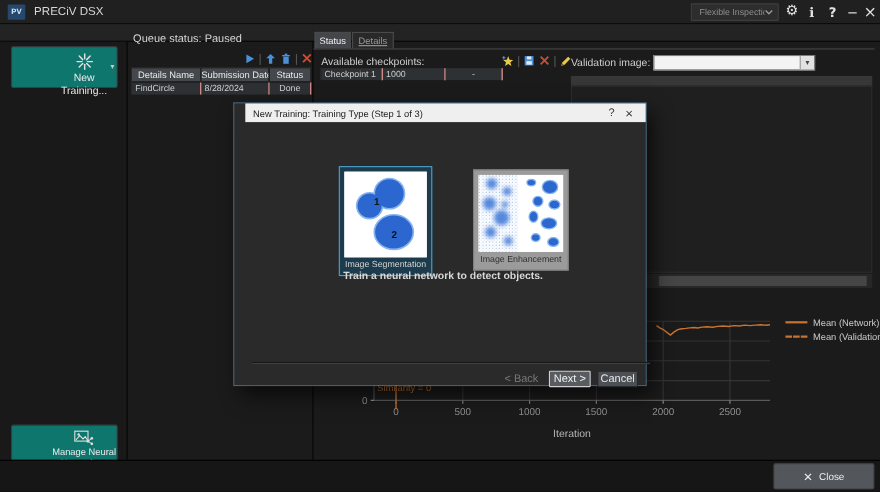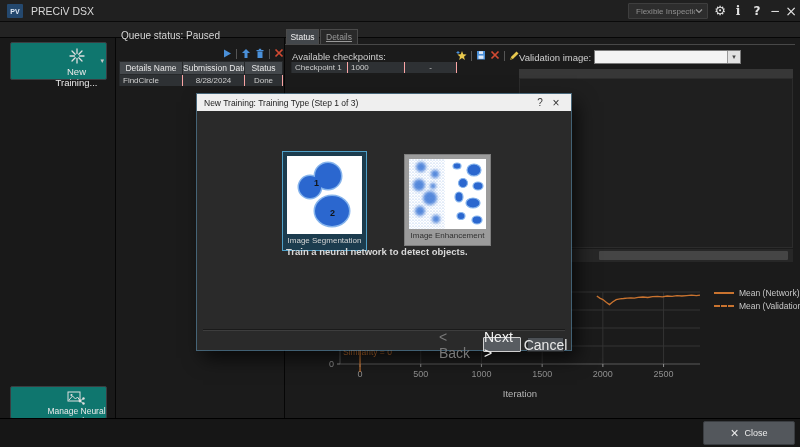--- a/index.html
+++ b/index.html
@@ -61,38 +61,38 @@
   .legend-line { width:20px; height:0; }
   .legend-row span { color:#c9c9c9; font-size:8.5px; white-space:nowrap; }
 
   
   .bottombar { left:0; top:418px; width:800px; height:29px; background:#161616; border-top:1px solid #000; }
   .close-btn { left:703px; top:421px; width:92px; height:24px; background:#53575c; border:1px solid #3a3d41; border-radius:2px; color:#ececec; display:flex; align-items:center; justify-content:center; gap:6px; cursor:pointer; }
   .close-btn .x { font-size:14px; line-height:14px; }
   .close-btn .t { font-size:9px; }
 
   
-  .dialog { left:197px; top:94px; width:374px; height:256px; background:#2a2a2a; box-shadow:0 0 0 1px rgba(110,165,200,.55), 6px 8px 18px rgba(0,0,0,.7); }
+  .dialog { left:213px; top:94px; width:374px; height:256px; background:#2a2a2a; box-shadow:0 0 0 1px rgba(110,165,200,.55), 6px 8px 18px rgba(0,0,0,.7);padding-left:10px; }
   .dialog-titlebar { display:flex; align-items:center; height:17px; background:#efefef; padding:0 7px; }
   .dialog-title { flex:1; color:#1c1c1c; font-size:8.5px; }
   .dialog-tbtn { color:#333; font-size:10px; width:16px; text-align:center; cursor:pointer; }
   .dialog-body { position:relative; width:100%; height:239px; }
 
   .card { position:absolute; cursor:pointer; }
   .card1 { left:85px; top:40px; width:85px; height:100px; background:#1c3c4e; border:1px solid #4fa0c8; padding:4px; }
   .card2 { left:207px; top:43px; width:87px; height:92px; background:#9b9b9b; border:1px solid #7e7e7e; padding:4px; }
   .card-img { display:block; background:#fff; }
   .card-lbl { text-align:center; font-size:8px; line-height:14px; white-space:nowrap; }
   .card1 .card-lbl { color:#d4d4d4; }
   .card2 .card-lbl { color:#303030; }
 
   .dlg-desc { left:89px; top:135px; color:#d8d8d8; font-size:9.5px;font-weight:bold; }
   .dlg-sep { left:6px; top:218px; width:362px; border-top:1px solid #1a1a1a; border-bottom:1px solid #3d3d3d; }
   .dlg-btns { right:7px; top:226px; display:flex; gap:6px; align-items:center; }
-  .dlg-btn { height:15px; font-size:14px; display:flex; align-items:center; justify-content:center; border-radius:1px; cursor:pointer; }
+  .dlg-btn { height:15px; font-size:10px; display:flex; align-items:center; justify-content:center; border-radius:1px; cursor:pointer; }
   .btn-back { width:38px; color:#787878; background:transparent; border:none; }
   .btn-next { width:38px; color:#f2f2f2; background:#585c61; border:1px solid #cfcfcf; }
   .btn-cancel { width:37px; color:#e8e8e8; background:#4c5055; border:1px solid #26282a; }
 </style>
 </head>
 <body>
 
 <div id="screen">
 
   <div class="abs titlebar"></div>
@@ -170,21 +170,21 @@
         <col style="width:38px">
       </colgroup>
     <tbody>
         <tr>
       <th>Details Name</th>
       <th>Submission Date</th>
       <th>Status</th>
     </tr>
     <tr class="rowA">
       <td>FindCircle</td>
-      <td style="text-align:center">8/28/2024</td>
+      <td style="">8/28/2024</td>
       <td style="text-align:center">Done</td>
     </tr>
   </tbody>
     </table>
 
   <div class="abs tab active" style="left:286px;width:33px;">
       <span>Status</span>
     </div>
   <div class="abs tab inactive" style="left:320px;width:38px;text-decoration:underline;">
       <span>Details</span>

